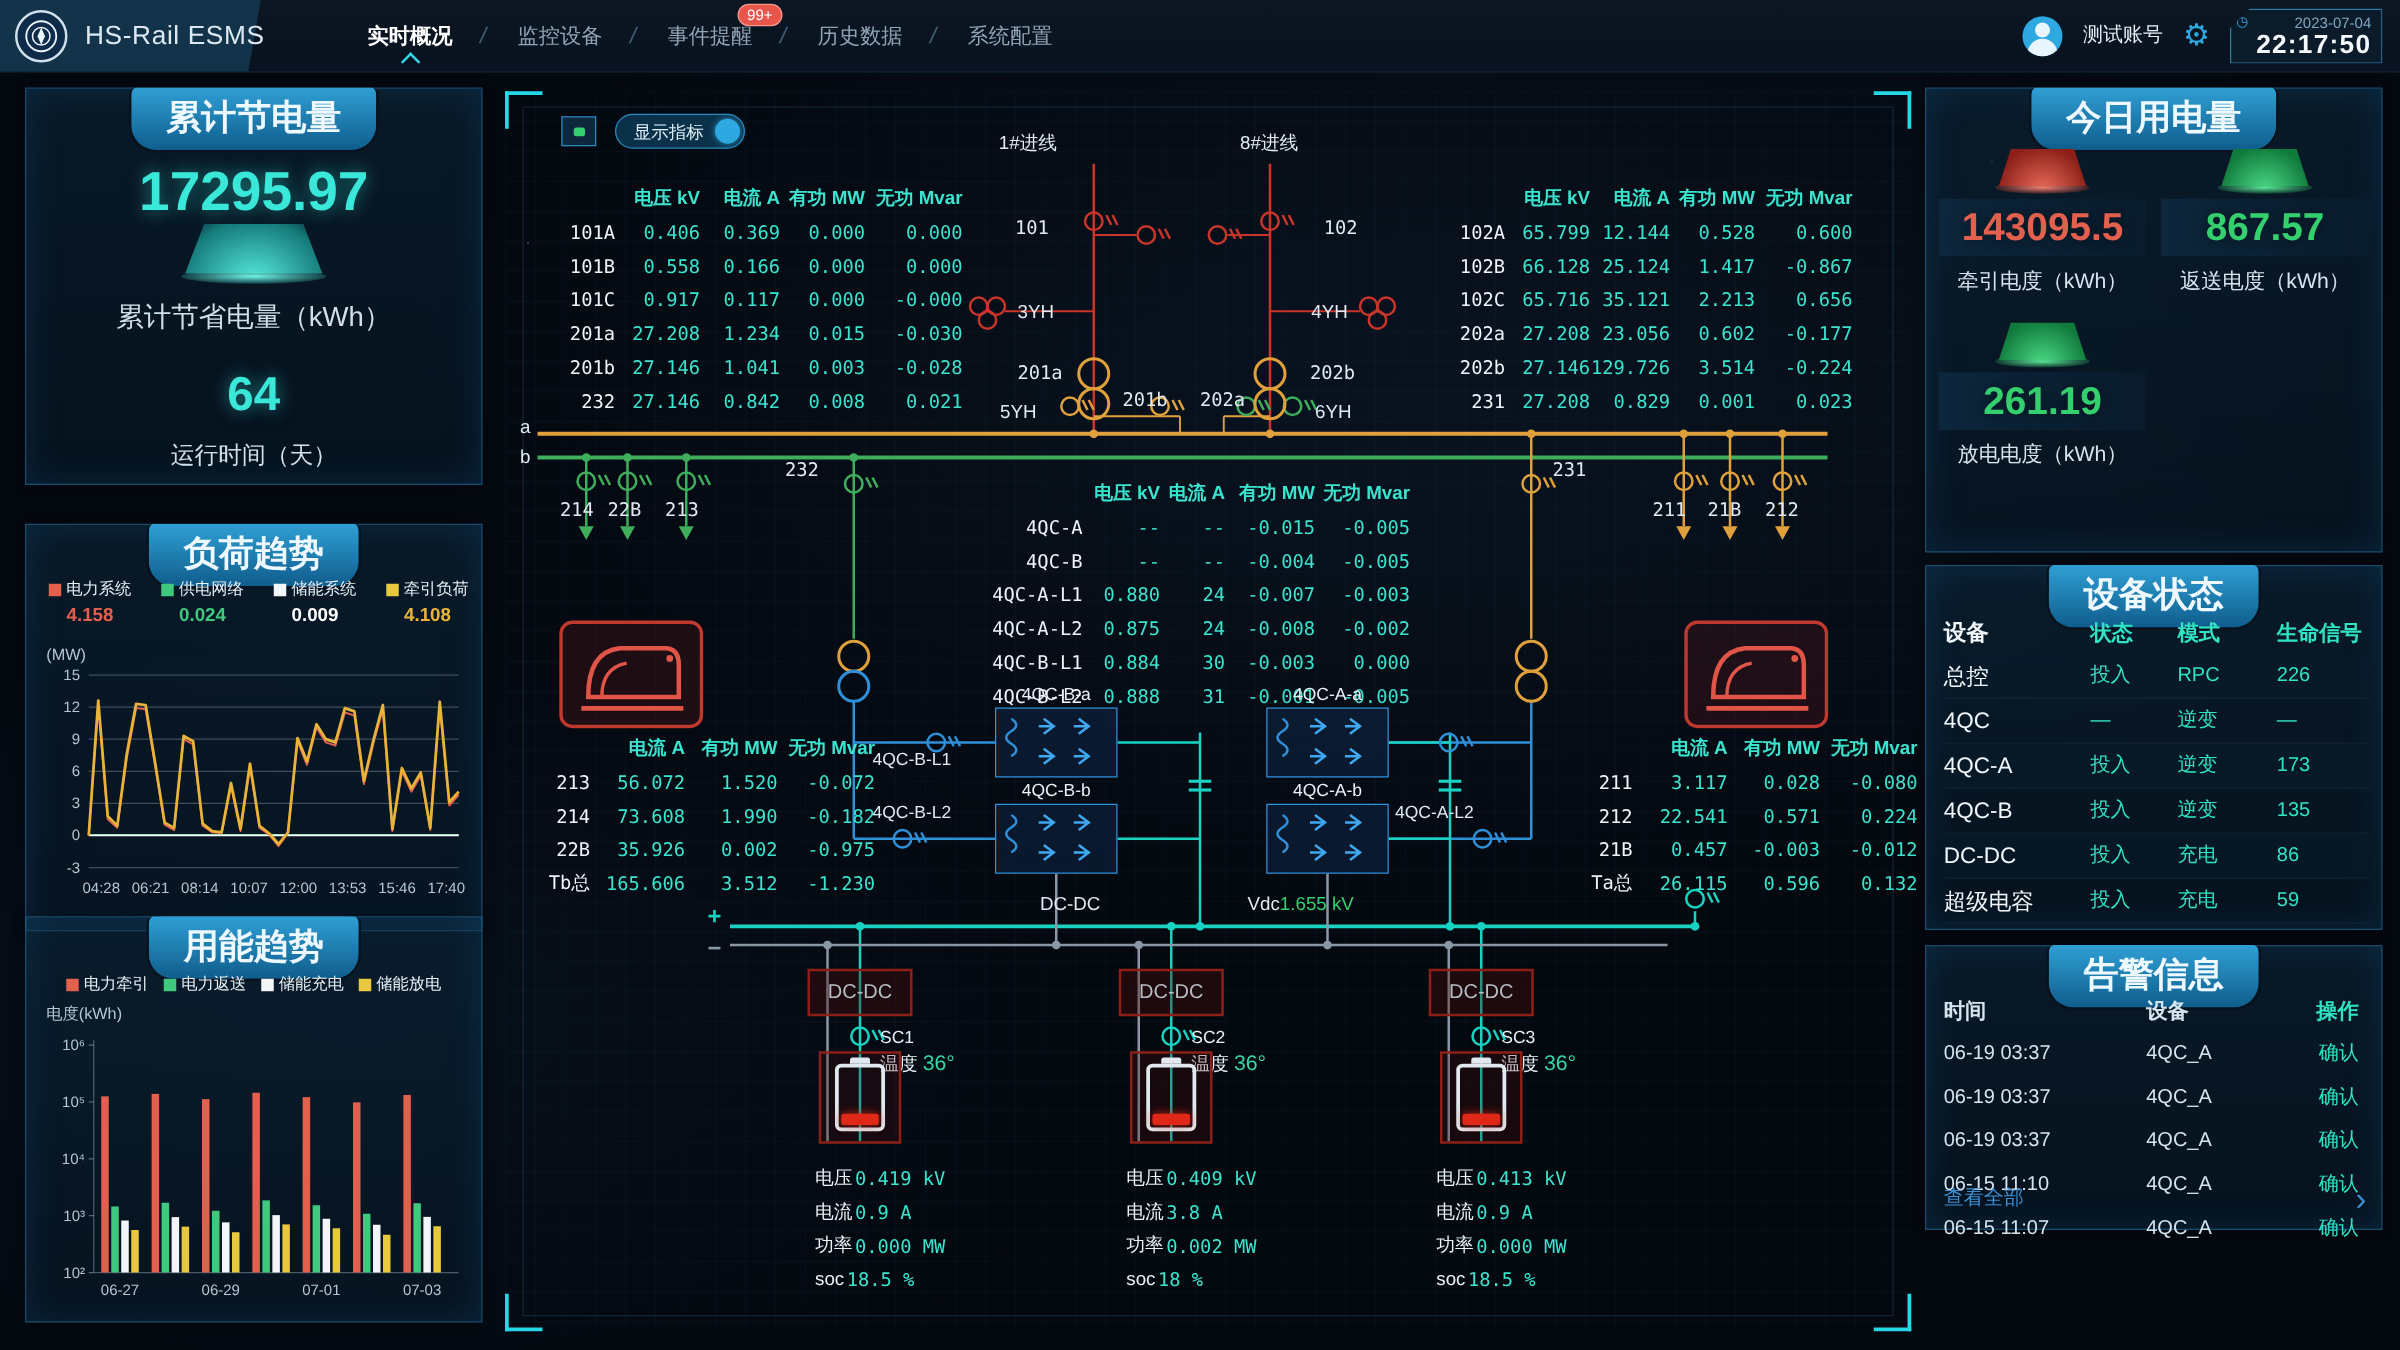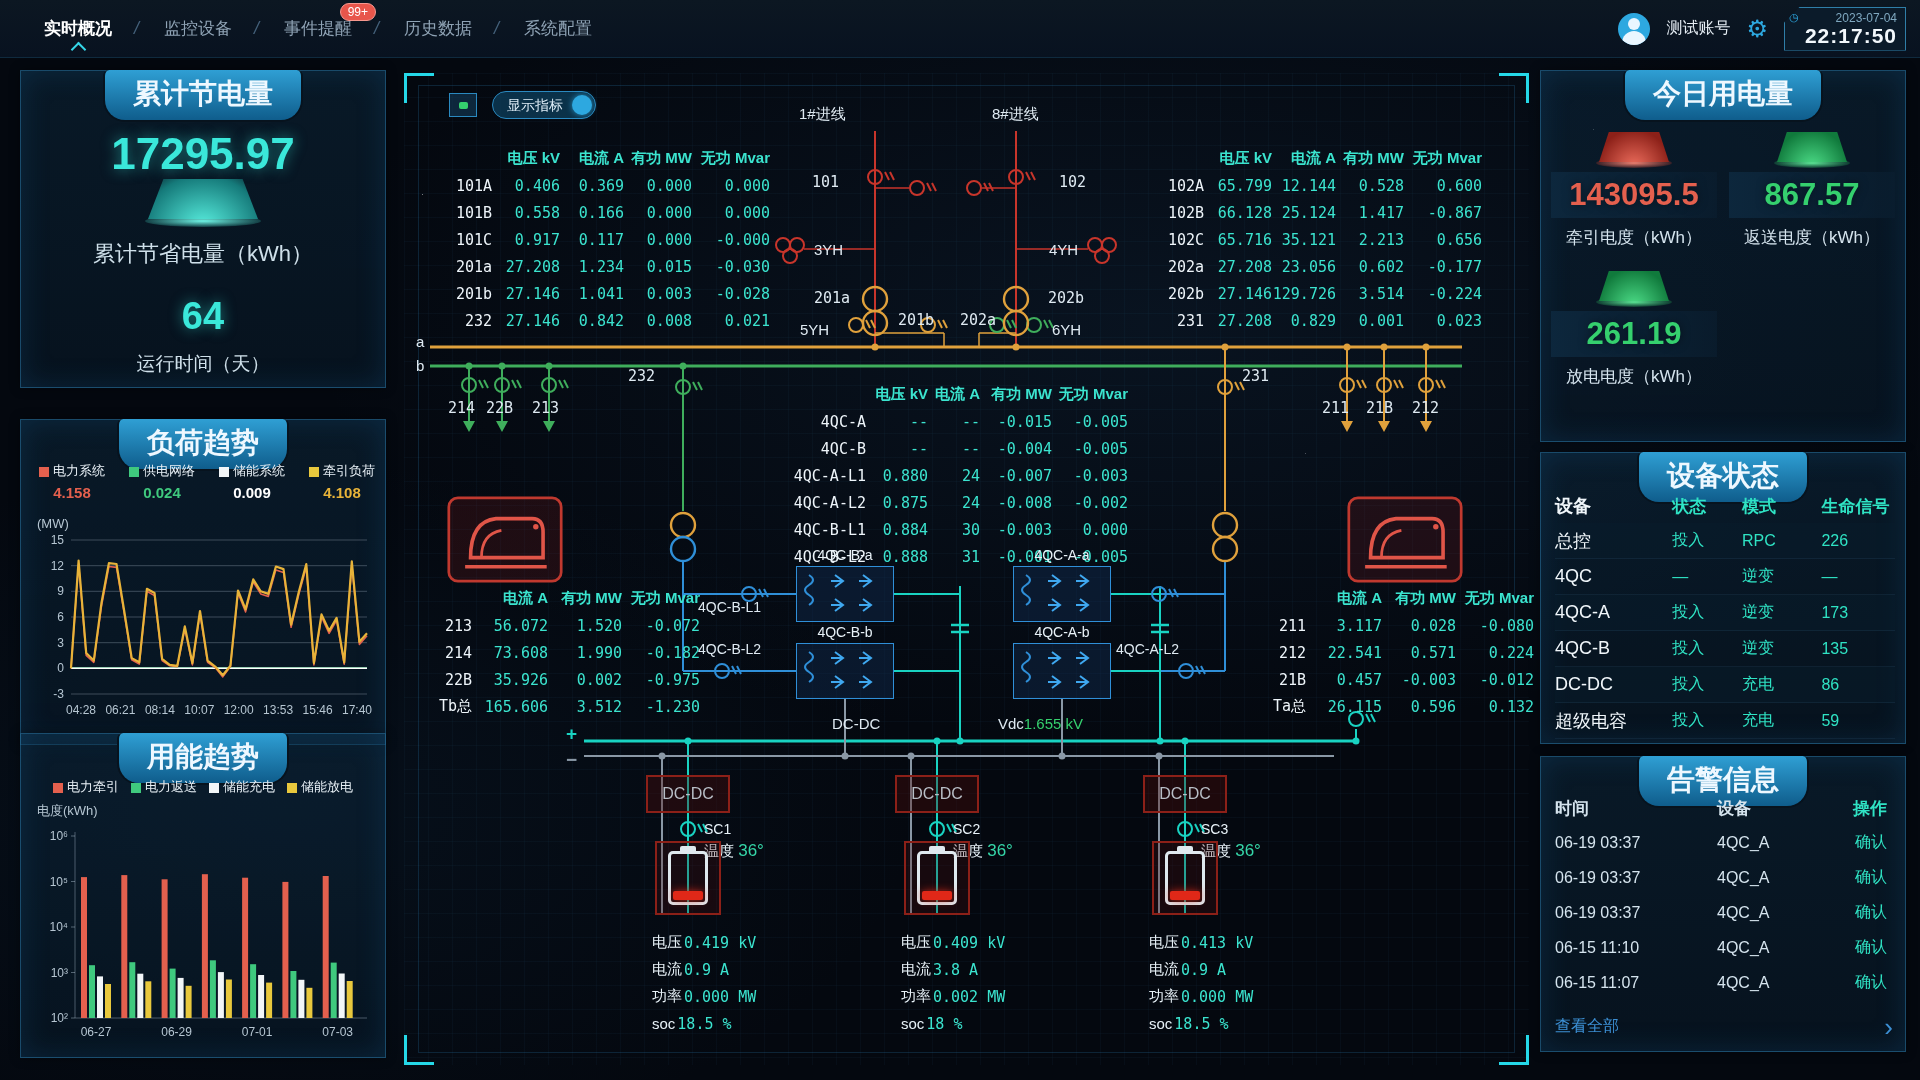--- a/index.html
+++ b/index.html
@@ -102,29 +102,29 @@
   .c-green { color:#3fc97e; } .bg-green { background:#3fc97e; }
   .c-white { color:#ffffff; } .bg-white { background:#f2f6f8; }
   .c-yellow { color:#e8b339; } .bg-yellow { background:#e8c83d; }
   .unit-label { position:absolute; left:16px; font-size:13px; color:#b6c6d2; }
   .chart-svg { position:absolute; left:10px; }
   .p-energy { left:20px; top:733px; width:366px; height:325px; }
   .legend-inline { position:absolute; left:0; right:0; display:flex; justify-content:center; gap:12px; }
   .lgitem { font-size:13px; color:#e8f0f6; white-space:nowrap; cursor:pointer; }
   
   .p-today { left:1540px; top:70px; width:366px; height:372px; }
-  .tiles { position:absolute; top:61px; left:10px; right:10px; display:grid;
+  .tiles { position:absolute; top:48px; left:10px; right:10px; display:grid;
     grid-template-columns:1fr 1fr; grid-row-gap:22px; grid-column-gap:12px; }
   .tile { text-align:center; }
   .tile .num { margin-top:4px; height:46px; line-height:46px; font-size:31px; font-weight:bold;
     background:linear-gradient(90deg,rgba(13,40,62,0.92),rgba(10,30,48,0.65));
     text-shadow:0 0 10px rgba(0,0,0,0.5); }
   .tile .tlabel { margin-top:8px; font-size:17px; color:#d5e4ee; white-space:nowrap; }
   .p-dev { left:1540px; top:452px; width:366px; height:292px; }
-  .p-alarm { left:1540px; top:756px; width:366px; height:296px; }
+  .p-alarm { left:1540px; top:756px; width:366px; height:228px; }
   .rtable { position:absolute; left:14px; right:10px; }
   .rtable .thead { display:flex; font-weight:bold; color:#eef5fa; font-size:17px; height:34px; align-items:center; }
   .rtable .trow { display:flex; align-items:center; }
   .p-dev .trow { height:36px; font-size:16px; border-bottom:1px solid rgba(70,130,170,0.12); }
   .p-dev .trow:nth-child(odd) { background:rgba(8,28,44,0.45); }
   .p-dev .tcell.c0 { width:118px; color:#f0f6fa; font-size:18px; }
   .p-dev .tcell.c1 { width:70px; color:#2fe3c4; }
   .p-dev .tcell.c2 { width:80px; color:#2fe3c4; }
   .p-dev .tcell.c3 { width:74px; color:#2fe3c4; }
   .p-dev .thead .tcell.c0 { width:118px; } .p-dev .thead .tcell.c1 { width:70px; }
@@ -201,20 +201,30 @@
   .vdc b { color:#35d06e; font-weight:normal; }
   .plusminus { font-size:19px; font-weight:bold; }
   .tick { fill:#b6c6d2; font-size:12px; font-family:"Liberation Sans",sans-serif; }
 </style>
 </head>
 <body>
 
 <div class="stars"></div>
 
 <header class="nav">
+  <div class="brand">
+    <div class="logo">
+      <svg viewBox="0 0 30 30">
+          <circle cx="15" cy="15" r="12" fill="none" stroke="#eaf4fc" stroke-width="1.5"></circle>
+          <circle cx="15" cy="15" r="7" fill="none" stroke="#eaf4fc" stroke-width="1.2"></circle>
+          <path d="M15 8 L18 15 L15 22 L12 15 Z" fill="#eaf4fc"></path>
+        </svg>
+    </div>
+    <span class="brand-name">HS-Rail ESMS</span>
+  </div>
   <nav class="tabs">
     <div class="tab active">
         <span>实时概况</span>
       </div>
     <div class="tab">
         <span>监控设备</span>
       </div>
     <div class="tab">
         <span>事件提醒</span>
         <span class="badge">99+</span>

